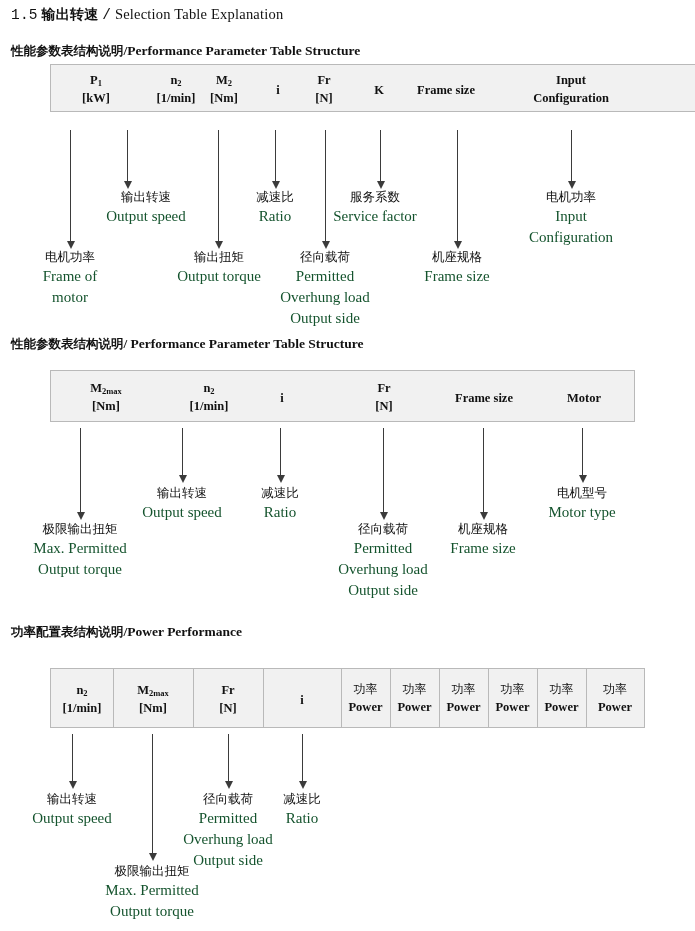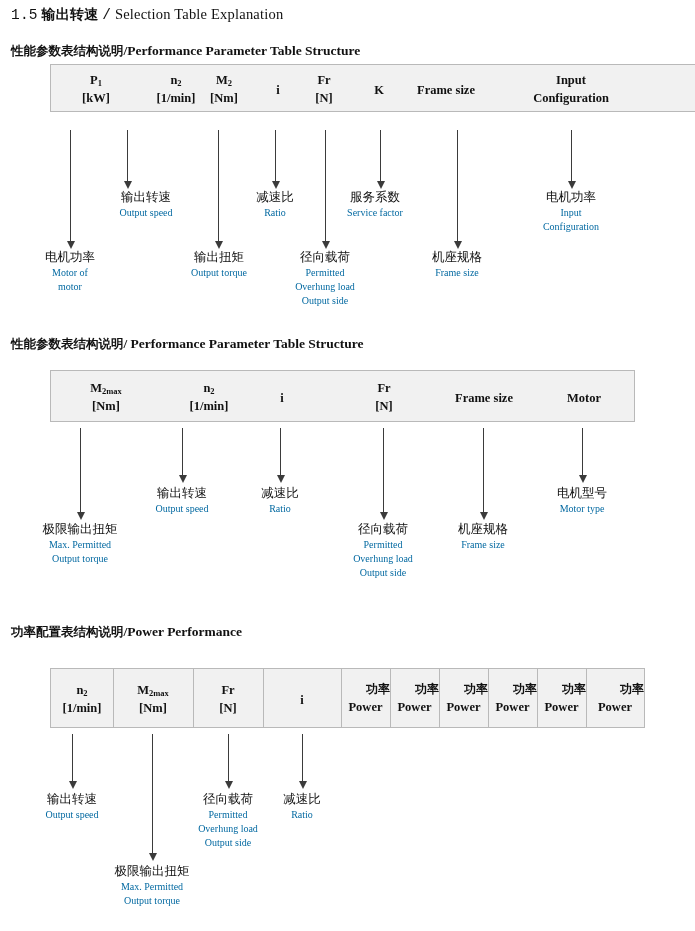--- a/index.html
+++ b/index.html
@@ -69,23 +69,22 @@
     position: absolute;
     text-align: center;
     font-family: "Liberation Serif", "DejaVu Serif", serif;
     font-weight: bold;
     font-size: 12.5px;
     line-height: 1.45;
     color: #111;
   }
   .hdr-cell .cn {
     font-family: "DejaVu Sans", sans-serif;
-    font-weight: bold;
+    font-weight: normal;
     font-size: 12px;
-    text-align: right;
   }
   .hdr-cell sub {
     font-size: 8.5px;
     vertical-align: baseline;
     position: relative;
     top: 2px;
   }
   .vdiv {
     position: absolute;
     width: 1px;
@@ -122,22 +121,22 @@
   }
   .callout .cn {
     display: block;
     font-family: "DejaVu Sans", sans-serif;
     font-size: 12.5px;
     color: #111;
   }
   .callout .en {
     display: block;
     font-family: "Liberation Serif", "DejaVu Serif", serif;
-    font-size: 10px;
-    color: #0369a1;
+    font-size: 15px;
+    color: #14532d;
   }
 </style>
 </head>
 <body>
 
 <div class="page">
 
   <div class="doc-title">
     <span class="num">1.5</span>
     <span class="cn">输出转速</span>
@@ -185,21 +184,21 @@
   <div class="arrow" style="left:127px; top:130px; height:52px;"></div>
   <div class="arrow" style="left:218px; top:130px; height:112px;"></div>
   <div class="arrow" style="left:275px; top:130px; height:52px;"></div>
   <div class="arrow" style="left:325px; top:130px; height:112px;"></div>
   <div class="arrow" style="left:380px; top:130px; height:52px;"></div>
   <div class="arrow" style="left:457px; top:130px; height:112px;"></div>
   <div class="arrow" style="left:571px; top:130px; height:52px;"></div>
 
   <div class="callout" style="left:70px; top:248px;">
     <span class="cn">电机功率</span>
-    <span class="en">Motor of</span>
+    <span class="en">Frame of</span>
     <span class="en">motor</span>
   </div>
   <div class="callout" style="left:146px; top:188px;">
     <span class="cn">输出转速</span>
     <span class="en">Output speed</span>
   </div>
   <div class="callout" style="left:219px; top:248px;">
     <span class="cn">输出扭矩</span>
     <span class="en">Output torque</span>
   </div>

